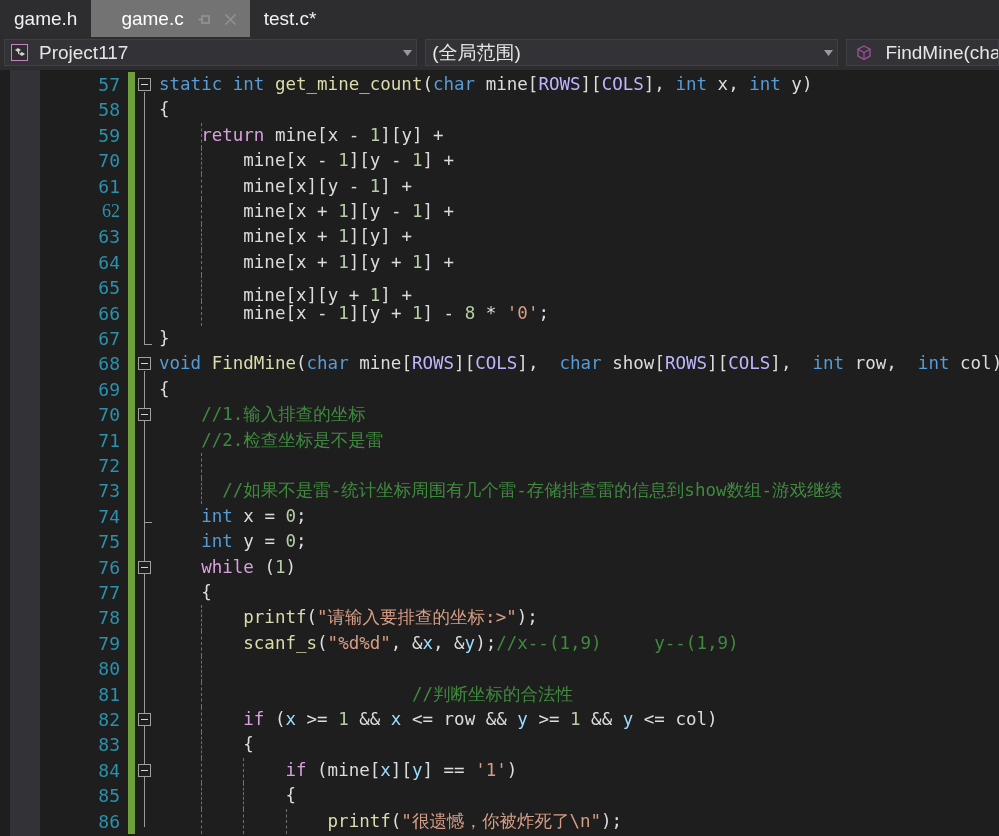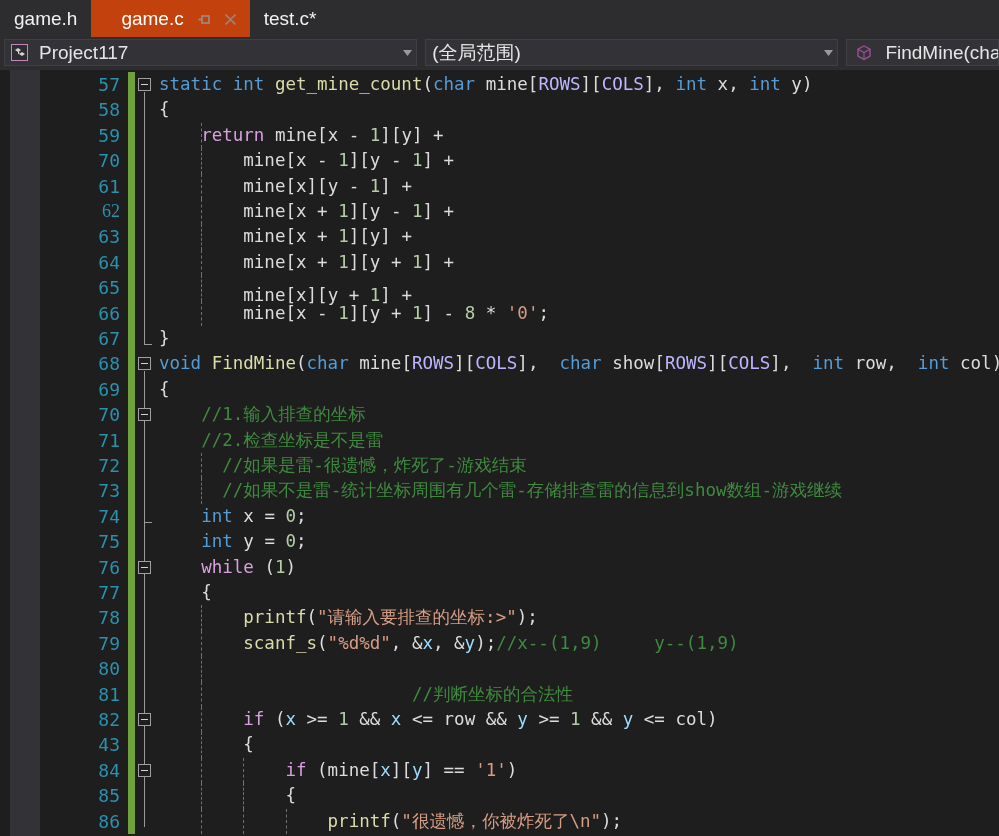--- a/index.html
+++ b/index.html
@@ -18,21 +18,21 @@
     display:flex;align-items:stretch;
   }
   .tab{
     display:flex;align-items:center;
     padding:0 12px 0 14px;height:37px;
     color:#f1f1f1;font-size:19px;line-height:1;
     font-family:"Liberation Sans",sans-serif;
     white-space:nowrap;
   }
   .tab.inactive{background:#2d2d30;color:#f1f1f1;}
-  .tab.active{background:#c2410c;color:#ffffff;padding-left:30px;}
+  .tab.active{background:#737373;color:#ffffff;padding-left:30px;}
   .tab .tablabel{padding-right:2px;}
   .tab .pin{
     margin-left:12px;width:15px;height:15px;position:relative;opacity:.85;
   }
   .tab .closex{
     margin-left:10px;width:15px;height:15px;position:relative;opacity:.75;
   }
 
   
   .navbar{
@@ -206,21 +206,21 @@
         <div class="lnum" style="top: 408.4px;">73</div>
         <div class="lnum" style="top: 433.8px;">74</div>
         <div class="lnum" style="top: 459.2px;">75</div>
         <div class="lnum" style="top: 484.6px;">76</div>
         <div class="lnum" style="top: 510px;">77</div>
         <div class="lnum" style="top: 535.4px;">78</div>
         <div class="lnum" style="top: 560.8px; text-align: right;">79</div>
         <div class="lnum" style="top: 586.2px;">80</div>
         <div class="lnum" style="top: 611.6px; margin-left: 32px;">81</div>
         <div class="lnum" style="top: 637px;">82</div>
-        <div class="lnum" style="top: 662.4px;">43</div>
+        <div class="lnum" style="top: 662.4px;">83</div>
         <div class="lnum" style="top: 687.8px;">84</div>
         <div class="lnum" style="top: 713.2px;">85</div>
         <div class="lnum" style="top: 738.6px;">86</div>
       </div>
     <div class="changebar" id="changebar">
         <div class="chg" style="top: 2px;"></div>
         <div class="chg" style="top: 27.4px;"></div>
         <div class="chg" style="top: 52.8px;"></div>
         <div class="chg" style="top: 78.2px;"></div>
         <div class="chg" style="top: 103.6px;"></div>
@@ -283,21 +283,21 @@
         <div class="guide" style="left: 42.2px; top: 179.8px;"></div>
         <div class="codeline" style="top: 205.2px; margin-top: 8px;"><span class="pun">        </span><span class="id">mine</span><span class="pun">[</span><span class="id">x</span><span class="pun">]</span><span class="pun">[</span><span class="id">y</span><span class="pun"> + </span><span class="num">1</span><span class="pun">]</span><span class="pun"> + </span></div>
         <div class="guide" style="left: 42.2px; top: 205.2px;"></div>
         <div class="codeline" style="top: 230.6px;"><span class="pun">        </span><span class="id">mine</span><span class="pun">[</span><span class="id">x</span><span class="pun"> - </span><span class="num">1</span><span class="pun">]</span><span class="pun">[</span><span class="id">y</span><span class="pun"> + </span><span class="num">1</span><span class="pun">]</span><span class="pun"> - </span><span class="num">8</span><span class="pun"> * </span><span class="str">'0'</span><span class="pun">;</span></div>
         <div class="guide" style="left: 42.2px; top: 230.6px;"></div>
         <div class="codeline" style="top: 256px;"><span class="pun">}</span></div>
         <div class="codeline" style="top: 281.4px;"><span class="k">void</span><span class="pun"> </span><span class="fn">FindMine</span><span class="pun">(</span><span class="k">char</span><span class="pun"> </span><span class="id">mine</span><span class="pun">[</span><span class="mac">ROWS</span><span class="pun">]</span><span class="pun">[</span><span class="mac">COLS</span><span class="pun">]</span><span class="pun">,  </span><span class="k">char</span><span class="pun"> </span><span class="id">show</span><span class="pun">[</span><span class="mac">ROWS</span><span class="pun">]</span><span class="pun">[</span><span class="mac">COLS</span><span class="pun">]</span><span class="pun">,  </span><span class="k">int</span><span class="pun"> </span><span class="id">row</span><span class="pun">,  </span><span class="k">int</span><span class="pun"> </span><span class="id">col</span><span class="pun">)</span></div>
         <div class="codeline" style="top: 306.8px;"><span class="pun">{</span></div>
         <div class="codeline" style="top: 332.2px;"><span class="pun">    </span><span class="cmt">//1.输入排查的坐标</span></div>
         <div class="codeline" style="top: 357.6px;"><span class="pun">    </span><span class="cmt">//2.检查坐标是不是雷</span></div>
-        <div class="codeline" style="top: 383px;"><span class="pun">      </span><span class="cmt">//如果是雷-很遗憾，炸死了-游戏结束</span></div>
+        <div class="codeline" style="top: 383px;"><span class="pun">      </span></div>
         <div class="guide" style="left: 42.2px; top: 383px;"></div>
         <div class="codeline" style="top: 408.4px;"><span class="pun">      </span><span class="cmt">//如果不是雷-统计坐标周围有几个雷-存储排查雷的信息到show数组-游戏继续</span></div>
         <div class="guide" style="left: 42.2px; top: 408.4px;"></div>
         <div class="codeline" style="top: 433.8px;"><span class="pun">    </span><span class="k">int</span><span class="pun"> </span><span class="id">x</span><span class="pun"> = </span><span class="num">0</span><span class="pun">;</span></div>
         <div class="codeline" style="top: 459.2px;"><span class="pun">    </span><span class="k">int</span><span class="pun"> </span><span class="id">y</span><span class="pun"> = </span><span class="num">0</span><span class="pun">;</span></div>
         <div class="codeline" style="top: 484.6px;"><span class="pun">    </span><span class="ctl">while</span><span class="pun"> (</span><span class="num">1</span><span class="pun">)</span></div>
         <div class="codeline" style="top: 510px;"><span class="pun">    </span><span class="pun">{</span></div>
         <div class="codeline" style="top: 535.4px;"><span class="pun">        </span><span class="fn">printf</span><span class="pun">(</span><span class="str">"请输入要排查的坐标:&gt;"</span><span class="pun">);</span></div>
         <div class="guide" style="left: 42.2px; top: 535.4px;"></div>
         <div class="codeline" style="top: 560.8px;"><span class="pun">        </span><span class="fn">scanf_s</span><span class="pun">(</span><span class="str">"%d%d"</span><span class="pun">, &amp;</span><span class="var">x</span><span class="pun">, &amp;</span><span class="var">y</span><span class="pun">);</span><span class="cmt">//x--(1,9)     y--(1,9)</span></div>

